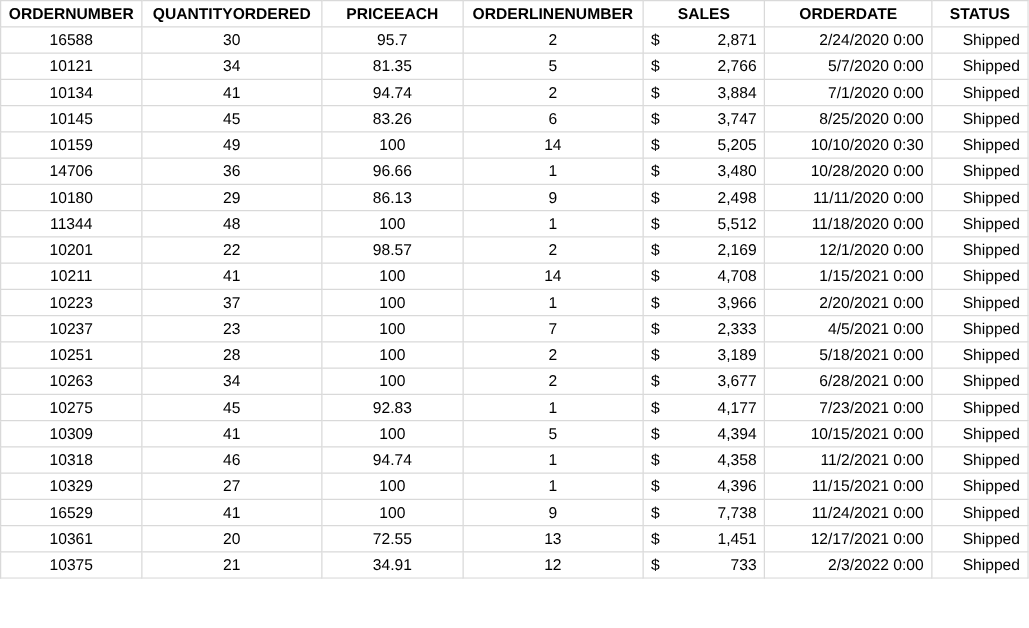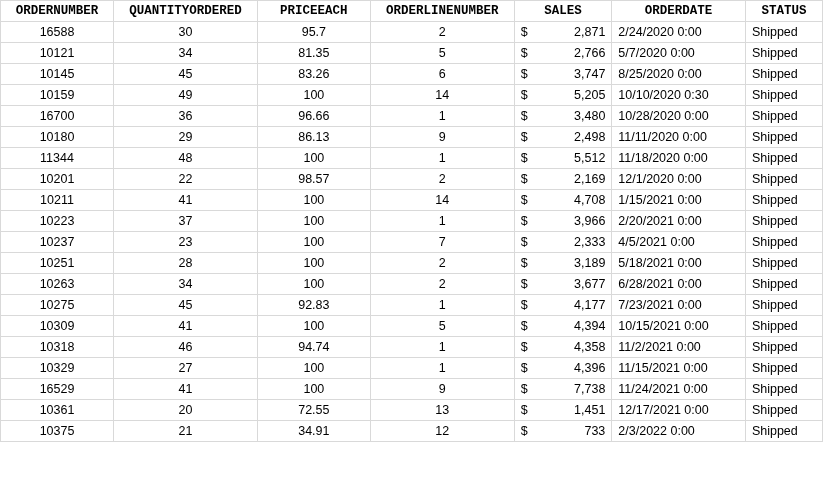--- a/index.html
+++ b/index.html
@@ -22,32 +22,31 @@
     height: 20px;
     line-height: 16px;
     overflow: hidden;
     white-space: nowrap;
     vertical-align: middle;
   }
   th {
     font-weight: 700;
     text-align: center;
     background: #fff;
-    font-family: Liberation Mono, monospace;
   }
   col.c-order     { width: 110px; }
   col.c-qty       { width: 140px; }
   col.c-price     { width: 110px; }
   col.c-orderline { width: 140px; }
   col.c-sales     { width: 95px; }
   col.c-date      { width: 130px; }
   col.c-status    { width: 75px; }
 
   td.center { text-align: center; }
-  td.left   { text-align: left; }
+  td.left   { text-align: right; }
 
   
   td.sales-cell { padding: 0 6px; }
   .sales-wrap {
     display: flex;
     justify-content: space-between;
     align-items: center;
     height: 100%;
   }
   .sales-cur { flex: 0 0 auto; }
@@ -100,20 +99,34 @@
         <td class="sales-cell">
           <div class="sales-wrap">
             <span class="sales-cur">$</span>
             <span class="sales-num">2,766</span>
           </div>
         </td>
         <td class="left">5/7/2020 0:00</td>
         <td class="left">Shipped</td>
       </tr>
       <tr>
+        <td class="center">10134</td>
+        <td class="center">41</td>
+        <td class="center">94.74</td>
+        <td class="center">2</td>
+        <td class="sales-cell">
+          <div class="sales-wrap">
+            <span class="sales-cur">$</span>
+            <span class="sales-num">3,884</span>
+          </div>
+        </td>
+        <td class="left">7/1/2020 0:00</td>
+        <td class="left">Shipped</td>
+      </tr>
+      <tr>
         <td class="center">10145</td>
         <td class="center">45</td>
         <td class="center">83.26</td>
         <td class="center">6</td>
         <td class="sales-cell">
           <div class="sales-wrap">
             <span class="sales-cur">$</span>
             <span class="sales-num">3,747</span>
           </div>
         </td>
@@ -128,21 +141,21 @@
         <td class="sales-cell">
           <div class="sales-wrap">
             <span class="sales-cur">$</span>
             <span class="sales-num">5,205</span>
           </div>
         </td>
         <td class="left">10/10/2020 0:30</td>
         <td class="left">Shipped</td>
       </tr>
       <tr>
-        <td class="center">16700</td>
+        <td class="center">14706</td>
         <td class="center">36</td>
         <td class="center">96.66</td>
         <td class="center">1</td>
         <td class="sales-cell">
           <div class="sales-wrap">
             <span class="sales-cur">$</span>
             <span class="sales-num">3,480</span>
           </div>
         </td>
         <td class="left">10/28/2020 0:00</td>

